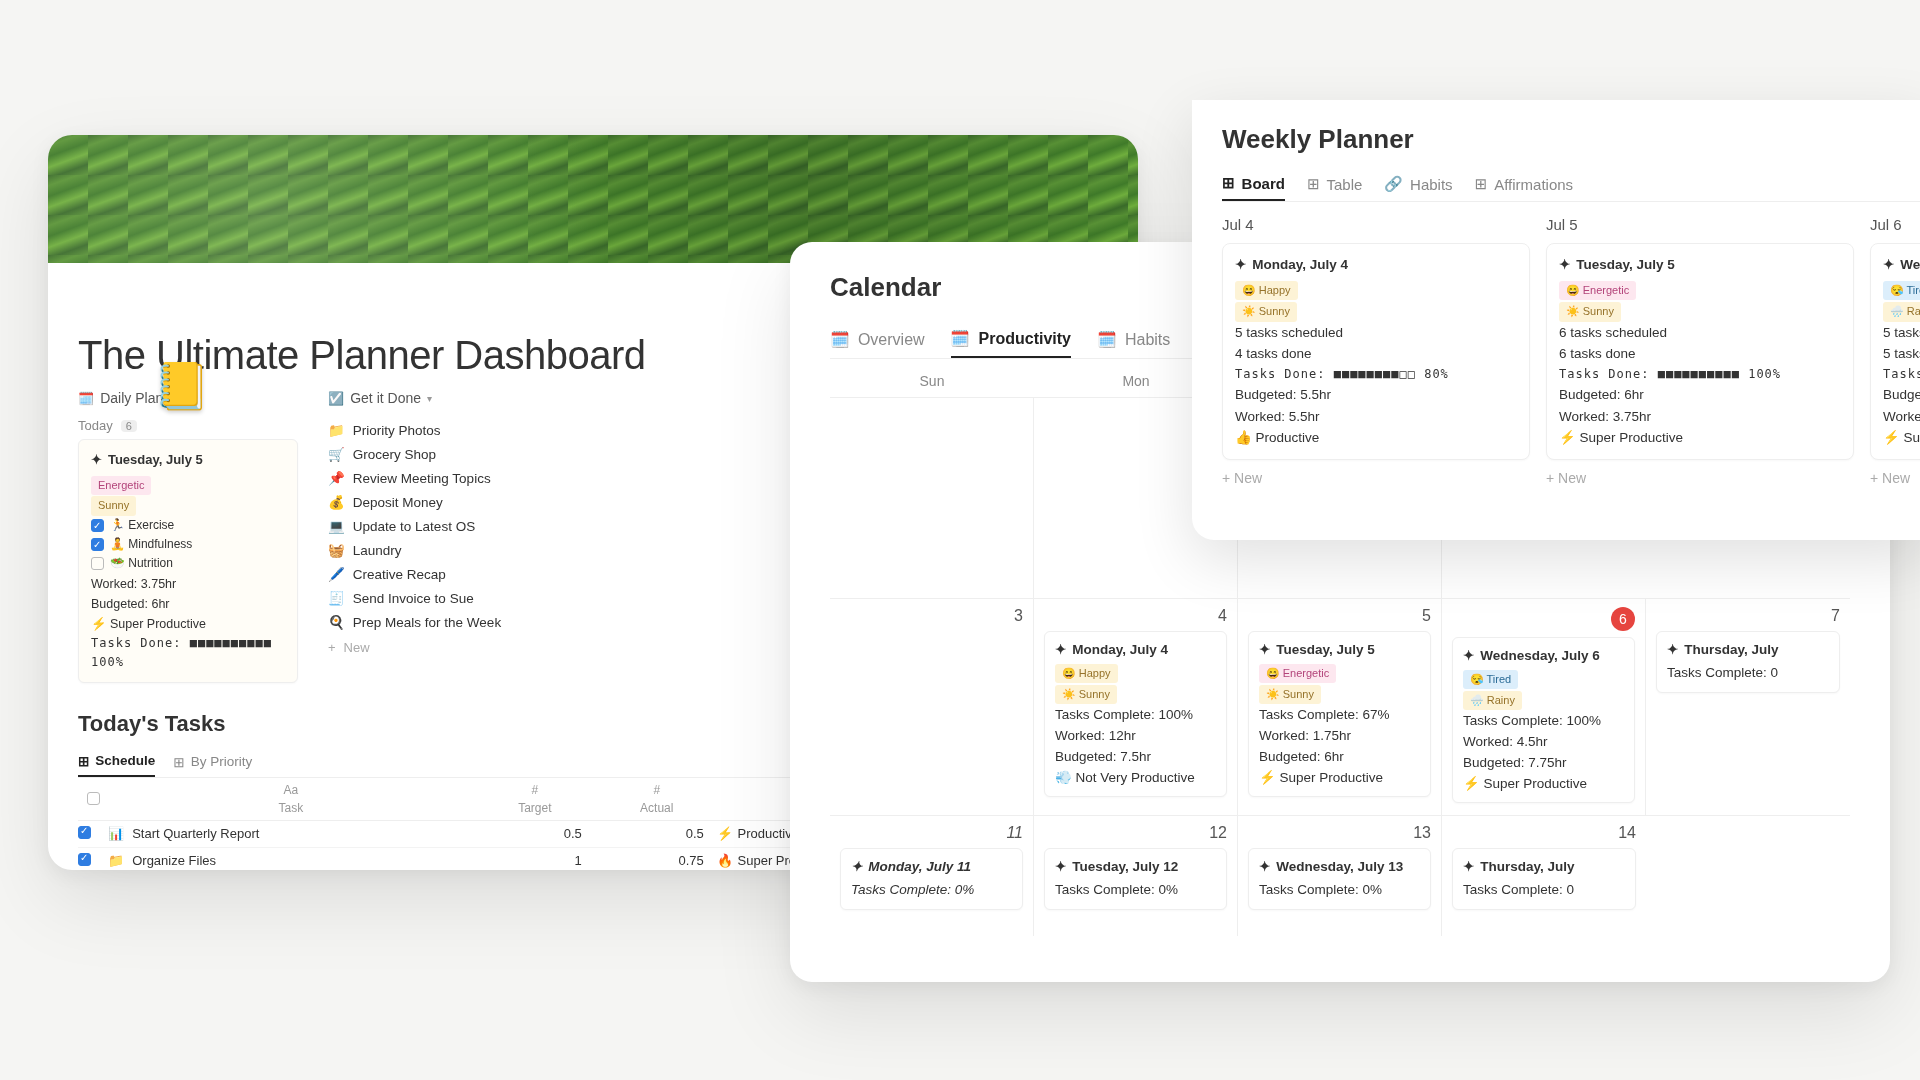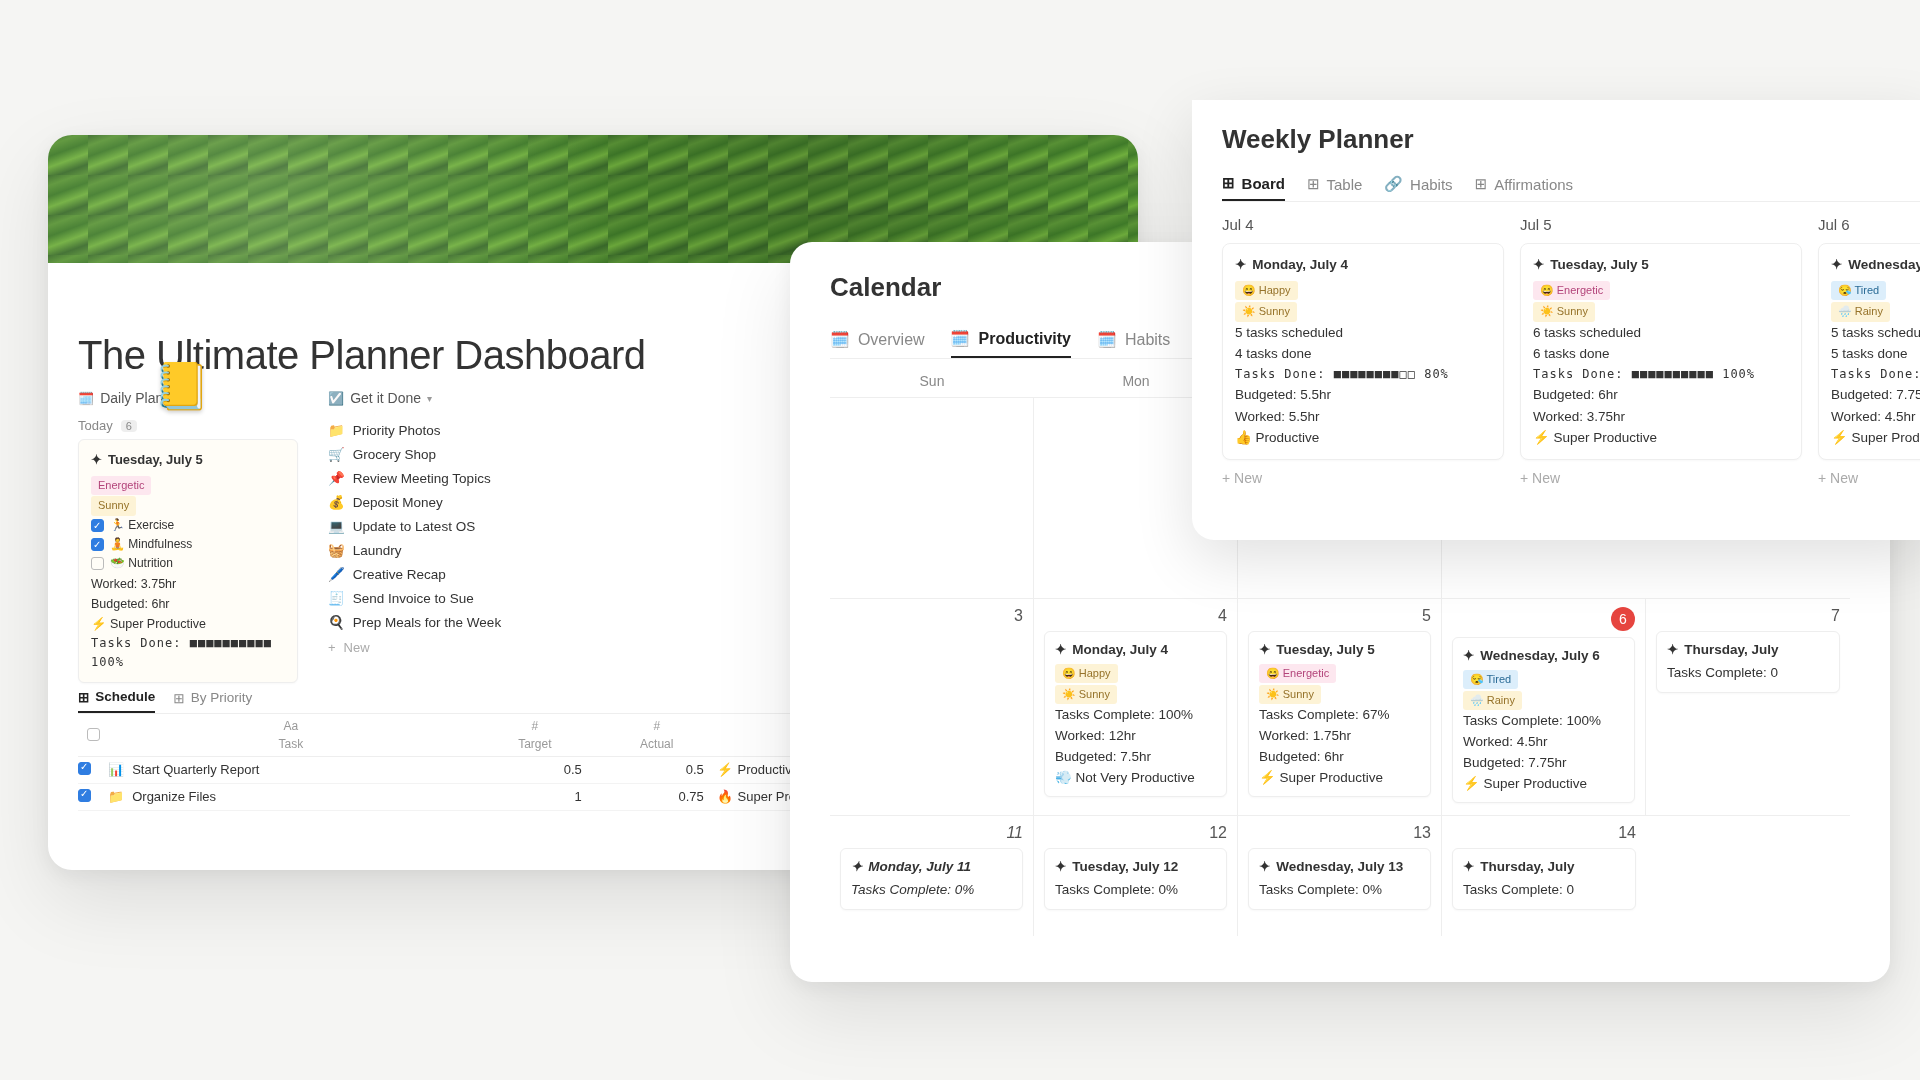--- a/index.html
+++ b/index.html
@@ -93,21 +93,21 @@
 .ev-card { background:#fff; border:1px solid #eee; border-radius:6px; padding:8px 10px; font-size:13.5px; line-height:1.55; box-shadow:0 1px 2px rgba(0,0,0,.03);}
 .ev-card .et { font-weight:600; display:flex; gap:6px; margin-bottom:2px;}
 
 #week { left: 1192px; top: 100px; width: 740px; height: 440px; border-radius:0 0 0 22px; box-shadow:0 20px 60px rgba(0,0,0,.12);}
 .wk-body { padding: 24px 0 0 30px; }
 h2.wk-title { font-size:26px; font-weight:700; margin-bottom:12px; }
 .wk-tabs { display:flex; gap:22px; font-size:15px; color:#888; border-bottom:1px solid #eee; }
 .wk-tabs .tab { padding:7px 0; display:flex; gap:7px; align-items:center; cursor:pointer;}
 .wk-tabs .tab.active { color:#222; border-bottom:2px solid #222; font-weight:600; }
 .wk-cols { display:flex; gap:16px; padding-top:14px;}
-.wk-col { width:282px; flex-shrink:0;}
+.wk-col { width:308px; flex-shrink:0;}
 .wk-col-h { font-size:15px; color:#555; margin-bottom:10px;}
 .wk-card { background:#fff; border:1px solid #eee; border-radius:8px; padding:10px 12px; font-size:13.5px; line-height:1.6; box-shadow:0 1px 2px rgba(0,0,0,.03);}
 .wk-card .wt { font-weight:600; display:flex; gap:6px; margin-bottom:3px;}
 .bar-str { letter-spacing:1px; font-family: monospace; font-size:12px;}
 .plus { color:#aaa; font-size:14px; padding:10px 0; cursor:pointer;}
 
 .mock-stack { position:absolute; left:736px; top:580px; width:52px;}
 .mock-stack div { height:14px; background:#ddd; border-radius:3px; margin-bottom:8px;}
 </style>
 </head>
@@ -244,20 +244,21 @@
     <span class="done-box"></span>
             </div>
           </div>
         <div class="new-row">
           <span>+</span>
           <span>New</span>
         </div>
       </div>
     </div>
 
+    <h2 class="section">Today's Tasks</h2>
     <div class="tabs">
       <div class="tab active">
           <span>⊞</span>
           <span>Schedule</span>
         </div>
       <div class="tab">
           <span>⊞</span>
           <span>By Priority</span>
         </div>
     </div>

